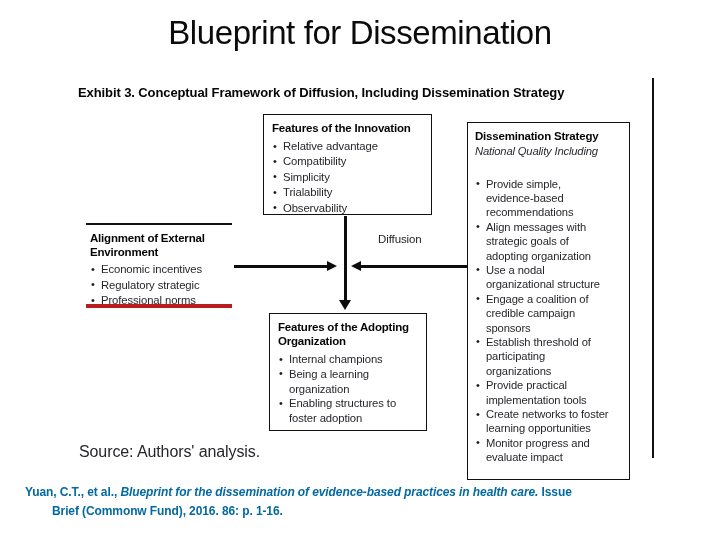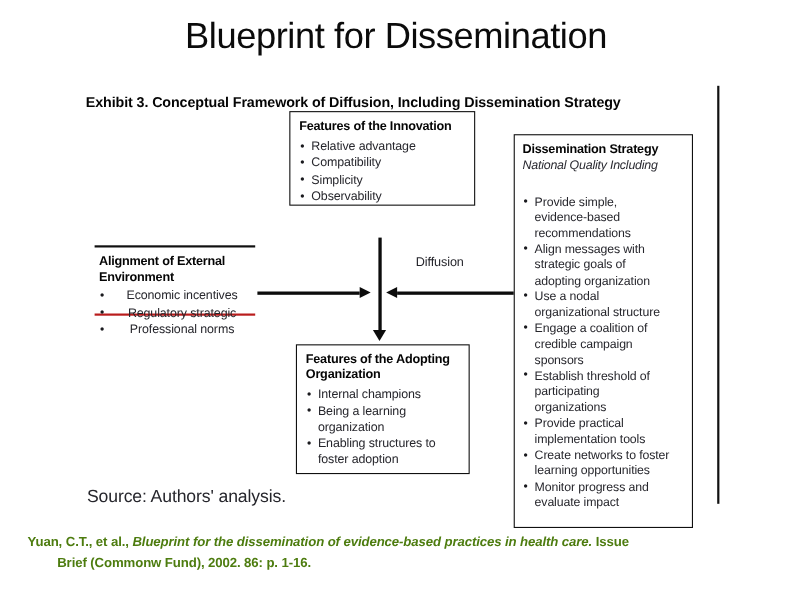--- a/index.html
+++ b/index.html
@@ -44,30 +44,30 @@
   ul.bullets{margin:4px 0 0 0; padding:0; list-style:none;}
   ul.bullets li{
     position:relative; padding-left:11px;
     font-size:11.3px; line-height:15.5px; color:#26262c;
   }
   ul.bullets li::before{
     content:"\2022"; position:absolute; left:1px; top:-0.5px;
     font-size:11px; color:#1a1a1e;
   }
   
-  .box-innovation{left:263px; top:101px; width:169px; height:86px; padding:6px 6px 0 8px;}
+  .box-innovation{left:263px; top:114px; width:169px; height:101px; padding:6px 6px 0 8px;}
   .box-innovation ul.bullets li{line-height:15.4px;}
   .box-external{
-    left:86px; top:223px; width:146px; height:64px;
+    left:86px; top:223px; width:146px; height:85px;
     border-left:none; border-right:none;
-    border-top:2px solid #101010; border-bottom:2px solid #b91c1c;
+    border-top:2px solid #101010; border-bottom:4px solid #b91c1c;
     padding:6px 2px 0 4px;
   }
   .box-external ul.bullets{margin-top:3px;}
-  .box-external ul.bullets li{line-height:15.6px;text-align:center;}
+  .box-external ul.bullets li{line-height:15.6px;}
   .box-adopting{left:269px; top:313px; width:158px; height:118px; padding:6px 0 0 8px;}
   .box-adopting ul.bullets li{line-height:14.8px;}
   .box-strategy{left:467px; top:122px; width:163px; height:358px; padding:6px 20px 0 7px;}
   .box-strategy .box-title{line-height:15px;}
   .box-strategy ul.bullets{margin-top:18px;}
   .box-strategy ul.bullets li{font-size:11.2px; line-height:14.4px;}
   .diffusion-label{
     position:absolute; left:378px; top:233px;
     font-size:11.5px; color:#26262c; letter-spacing:-0.1px;
   }
@@ -92,21 +92,21 @@
     border-top:5.5px solid transparent; border-bottom:5.5px solid transparent;
     border-right:10.5px solid #0c0c0c;
   }
   .source-note{
     position:absolute; left:79px; top:443px;
     font-size:16px; color:#26262c; letter-spacing:-0.1px;
   }
   .citation{
     position:absolute; left:25px; top:483px; width:680px;
     margin:0; font-size:12px; font-weight:bold; line-height:19px;
-    color:#4d7c0f; letter-spacing:-0.1px;
+    color:#0369a1; letter-spacing:-0.1px;
   }
   .citation .cit-line2{display:block; padding-left:27px;}
   .citation .ital{font-style:italic;}
 </style>
 </head>
 <body>
 
 <div class="slide">
 
   <h1 class="slide-title">Blueprint for Dissemination</h1>
@@ -114,20 +114,21 @@
   <div>
 
     <div class="exhibit-heading">Exhibit 3. Conceptual Framework of Diffusion, Including Dissemination Strategy</div>
 
     <div class="box box-innovation">
       <div class="box-title">Features of the Innovation</div>
       <ul class="bullets">
         <li>Relative advantage</li>
         <li>Compatibility</li>
         <li>Simplicity</li>
+        <li>Trialability</li>
         <li>Observability</li>
       </ul>
     </div>
 
     <div class="box box-external">
       <div class="box-title">Alignment of External</div>
       <div class="box-title">Environment</div>
       <ul class="bullets">
         <li>Economic incentives</li>
         <li>Regulatory strategic</li>
@@ -171,16 +172,16 @@
     <div class="arrowhead arrowhead-left"></div>
     <div class="arrow-line arrow-h-right"></div>
 
     <div class="exhibit-right-border"></div>
 
     <div class="source-note">Source: Authors' analysis.</div>
   </div>
 
   <p class="citation">
     <span class="cit-line1"><span>Yuan, C.T., et al., </span><span class="ital">Blueprint for the dissemination of evidence-based practices in health care.</span><span> Issue</span></span>
-    <span class="cit-line2"><span>Brief (Commonw Fund), 2002. </span><span>86</span><span>: p. 1-16.</span></span>
+    <span class="cit-line2"><span>Brief (Commonw Fund), 2016. </span><span>86</span><span>: p. 1-16.</span></span>
   </p>
 
 </div>
 
 </body></html>

